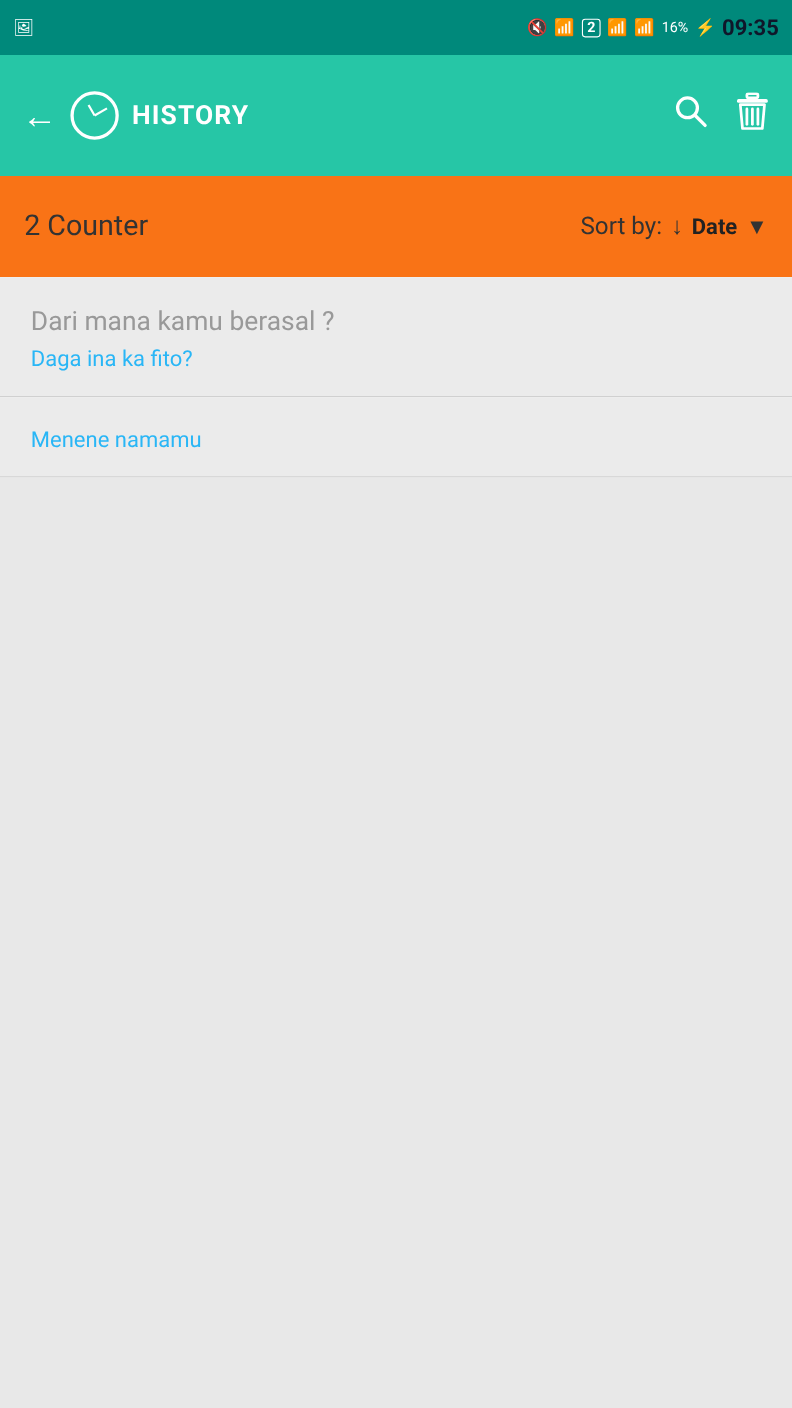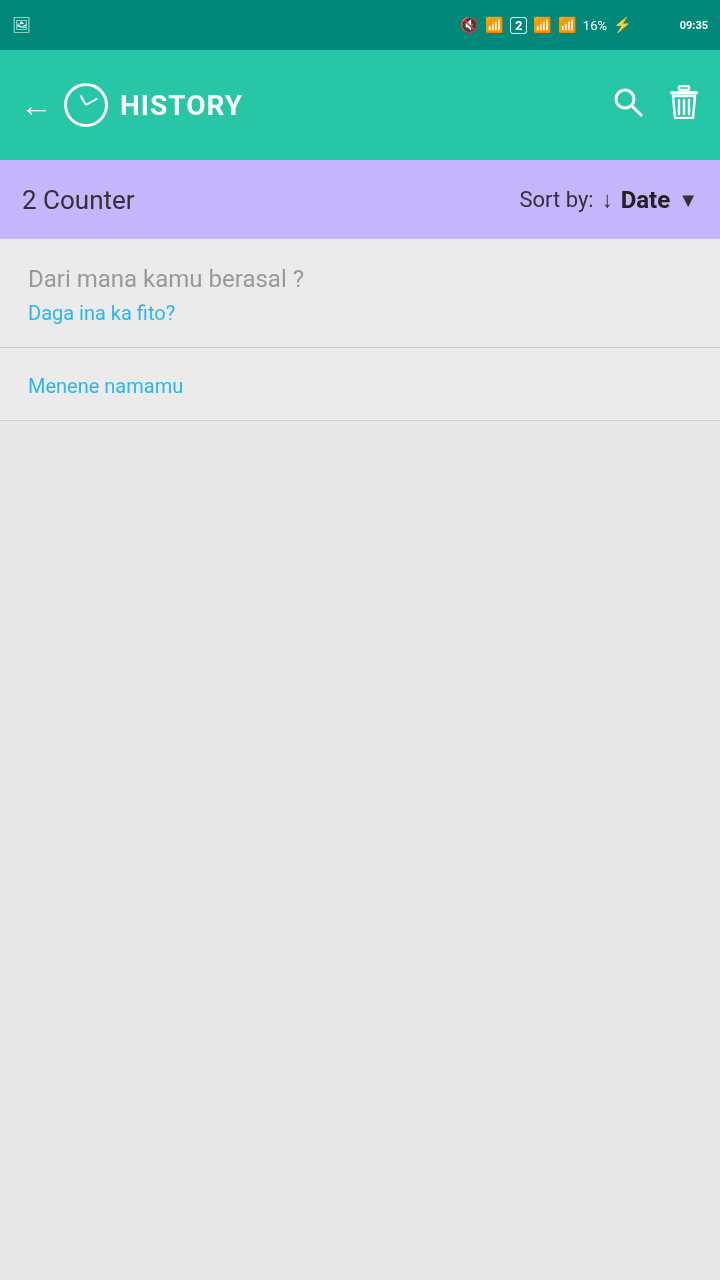--- a/index.html
+++ b/index.html
@@ -26,24 +26,23 @@
       display: flex;
       align-items: center;
       gap: 6px;
       font-size: 14px;
     }
     .status-icon {
       font-size: 15px;
       color: white;
     }
     .status-time {
-      font-size: 11px;
+      font-size: 20px;
       font-weight: bold;
-      color: #ffffff;
-      margin-left: 42px;
+      color: #0f172a;
     }
 
     
     .app-bar {
       width: 720px;
       height: 110px;
       background: #26C6A6;
       display: flex;
       align-items: center;
       justify-content: space-between;
@@ -84,40 +83,40 @@
       width: 2px;
       height: 13px;
       background: white;
       bottom: 50%;
       left: 50%;
       transform: translateX(-50%) rotate(60deg);
       transform-origin: bottom center;
     }
     .app-bar-title {
       color: white;
-      font-size: 28px;
+      font-size: 24px;
       font-weight: bold;
       letter-spacing: 1px;
     }
     .app-bar-actions {
       display: flex;
       align-items: center;
       gap: 24px;
     }
     .action-icon {
       color: white;
       font-size: 30px;
       cursor: pointer;
     }
 
     
     .sort-bar {
       width: 720px;
-      height: 79px;
-      background: #c4b5fd;
+      height: 92px;
+      background: #f97316;
       display: flex;
       align-items: center;
       justify-content: space-between;
       padding: 0 22px;
     }
     .counter-text {
       font-size: 26px;
       color: #333;
     }
     .sort-area {
@@ -128,21 +127,21 @@
     }
     .sort-label {
       font-size: 22px;
       color: #333;
     }
     .sort-arrow {
       font-size: 22px;
       color: #333;
     }
     .sort-value {
-      font-size: 24px;
+      font-size: 20px;
       font-weight: bold;
       color: #222;
     }
     .sort-dropdown {
       font-size: 20px;
       color: #333;
     }
 
     
     .list-container {

